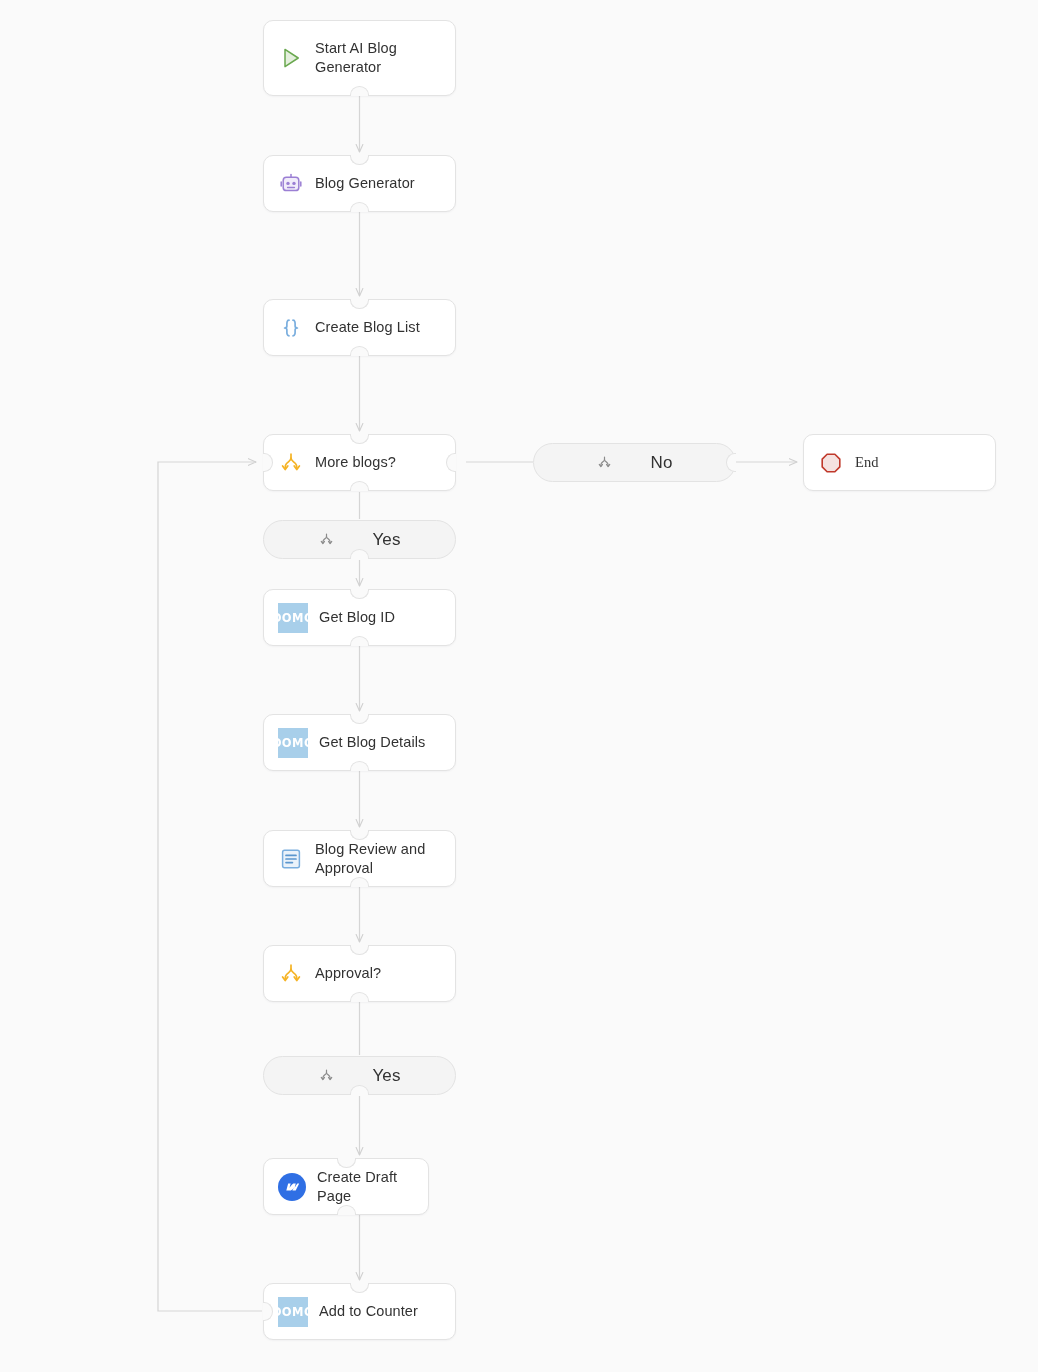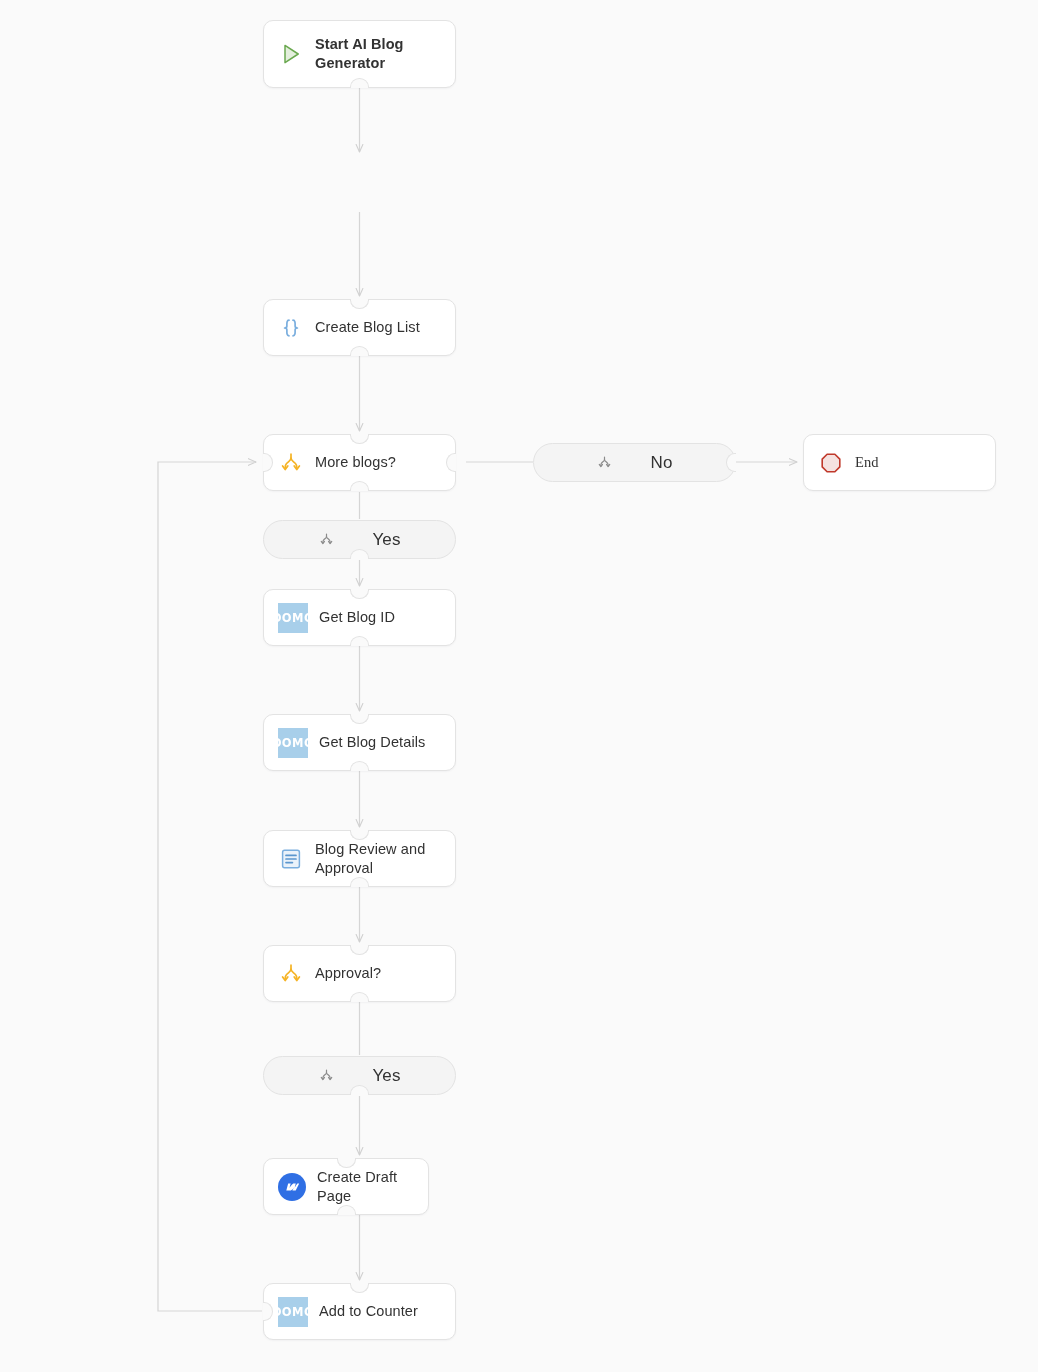--- a/index.html
+++ b/index.html
@@ -191,30 +191,45 @@
       <path d="M 359.5 1002 L 359.5 1055"></path>
 
       <path d="M 359.5 1096 L 359.5 1155" marker-end="url(#arrow)"></path>
 
       <path d="M 359.5 1215 L 359.5 1280" marker-end="url(#arrow)"></path>
 
       <path d="M 262 1311 L 158 1311 L 158 462 L 256 462" marker-end="url(#arrow)"></path>
     </g>
   </svg>
 
-  <div class="node" style="left:263px; top:20px; width:193px; height:68px;font-weight:bold;">
+  <div class="node" style="left:263px; top:20px; width:193px; height:76px;">
     <span class="port bottom"></span>
     <span class="icon">
       <svg width="24" height="24" viewBox="0 0 24 24">
         <path d="M6 3.4 L19.2 12 L6 20.6 Z" fill="#e4efdd" stroke="#6aa84f" stroke-width="1.5" stroke-linejoin="round"></path>
       </svg>
     </span>
     <span class="label">Start AI Blog Generator</span>
   </div>
 
+  <div class="node" style="left:263px; top:155px; width:193px; height:57px;">
+    <span class="port top"></span>
+    <span class="port bottom"></span>
+    <span class="icon">
+      <svg width="24" height="24" viewBox="0 0 24 24">
+        <path d="M12 2.4 L12 5" stroke="#9b7fd4" stroke-width="1.5" stroke-linecap="round"></path>
+        <rect x="4.2" y="5.2" width="15.6" height="13.4" rx="3.2" fill="#f1ecfa" stroke="#9b7fd4" stroke-width="1.5"></rect>
+        <circle cx="9" cy="11.4" r="1.7" fill="#9b7fd4"></circle>
+        <circle cx="15" cy="11.4" r="1.7" fill="#9b7fd4"></circle>
+        <path d="M8.6 15.4 L15.4 15.4" stroke="#9b7fd4" stroke-width="1.5" stroke-linecap="round"></path>
+        <path d="M2.2 10 L2.2 14 M21.8 10 L21.8 14" stroke="#9b7fd4" stroke-width="1.5" stroke-linecap="round"></path>
+      </svg>
+    </span>
+    <span class="label">Blog Generator</span>
+  </div>
 
   <div class="node" style="left:263px; top:299px; width:193px; height:57px;">
     <span class="port top"></span>
     <span class="port bottom"></span>
     <span class="icon">
       <svg width="24" height="24" viewBox="0 0 24 24">
         <path d="M10 4.2 C7.4 4.2 7.9 8.2 7.9 10 C7.9 11.4 6.6 12 5.6 12
                  C6.6 12 7.9 12.6 7.9 14 C7.9 15.8 7.4 19.8 10 19.8" fill="none" stroke="#7aaede" stroke-width="1.7" stroke-linecap="round" stroke-linejoin="round"></path>
         <path d="M14 4.2 C16.6 4.2 16.1 8.2 16.1 10 C16.1 11.4 17.4 12 18.4 12
                  C17.4 12 16.1 12.6 16.1 14 C16.1 15.8 16.6 19.8 14 19.8" fill="none" stroke="#7aaede" stroke-width="1.7" stroke-linecap="round" stroke-linejoin="round"></path>

